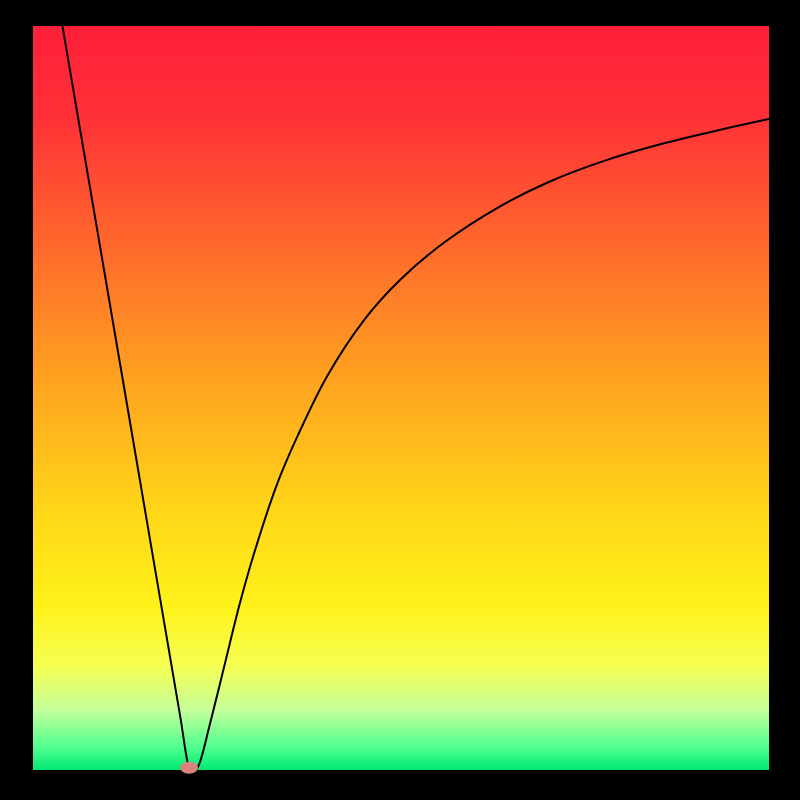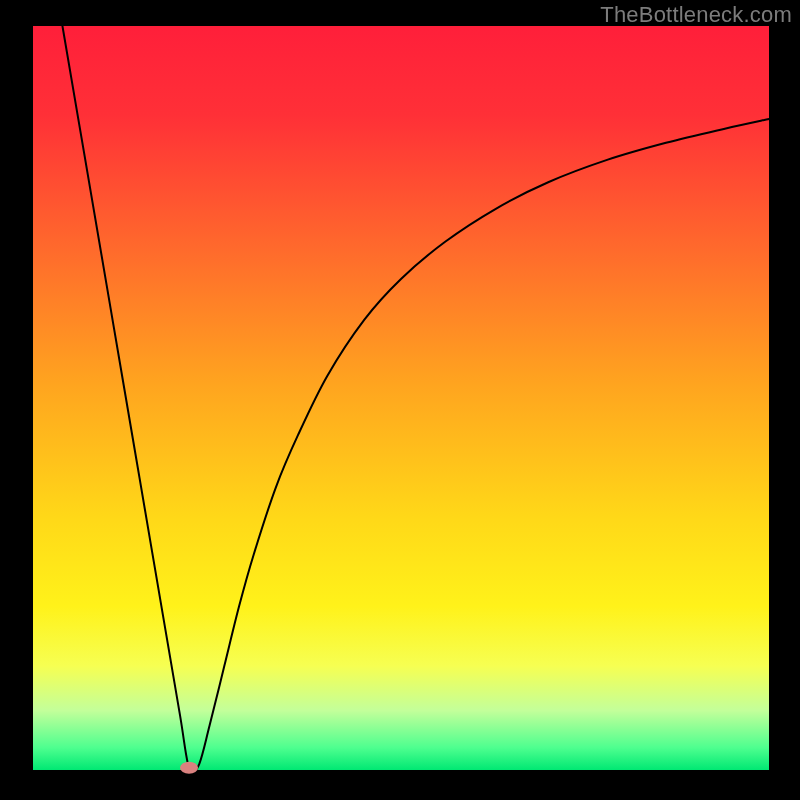--- a/index.html
+++ b/index.html
@@ -27,21 +27,20 @@
     z-index: 10;
   }
   svg {
     display: block;
   }
 </style>
 </head>
 <body>
 
 <div class="frame">
-  <div class="watermark">TheBottleneck.com</div>
 
   <svg id="chart-svg" width="800" height="800">
     <defs>
       <linearGradient id="bg-grad" x1="0" y1="0" x2="0" y2="1">
           <stop offset="0%" stop-color="#ff1f3a"></stop>
           <stop offset="12%" stop-color="#ff3037"></stop>
           <stop offset="30%" stop-color="#ff6a2c"></stop>
           <stop offset="48%" stop-color="#ffa41f"></stop>
           <stop offset="66%" stop-color="#ffd818"></stop>
           <stop offset="78%" stop-color="#fff21a"></stop>

